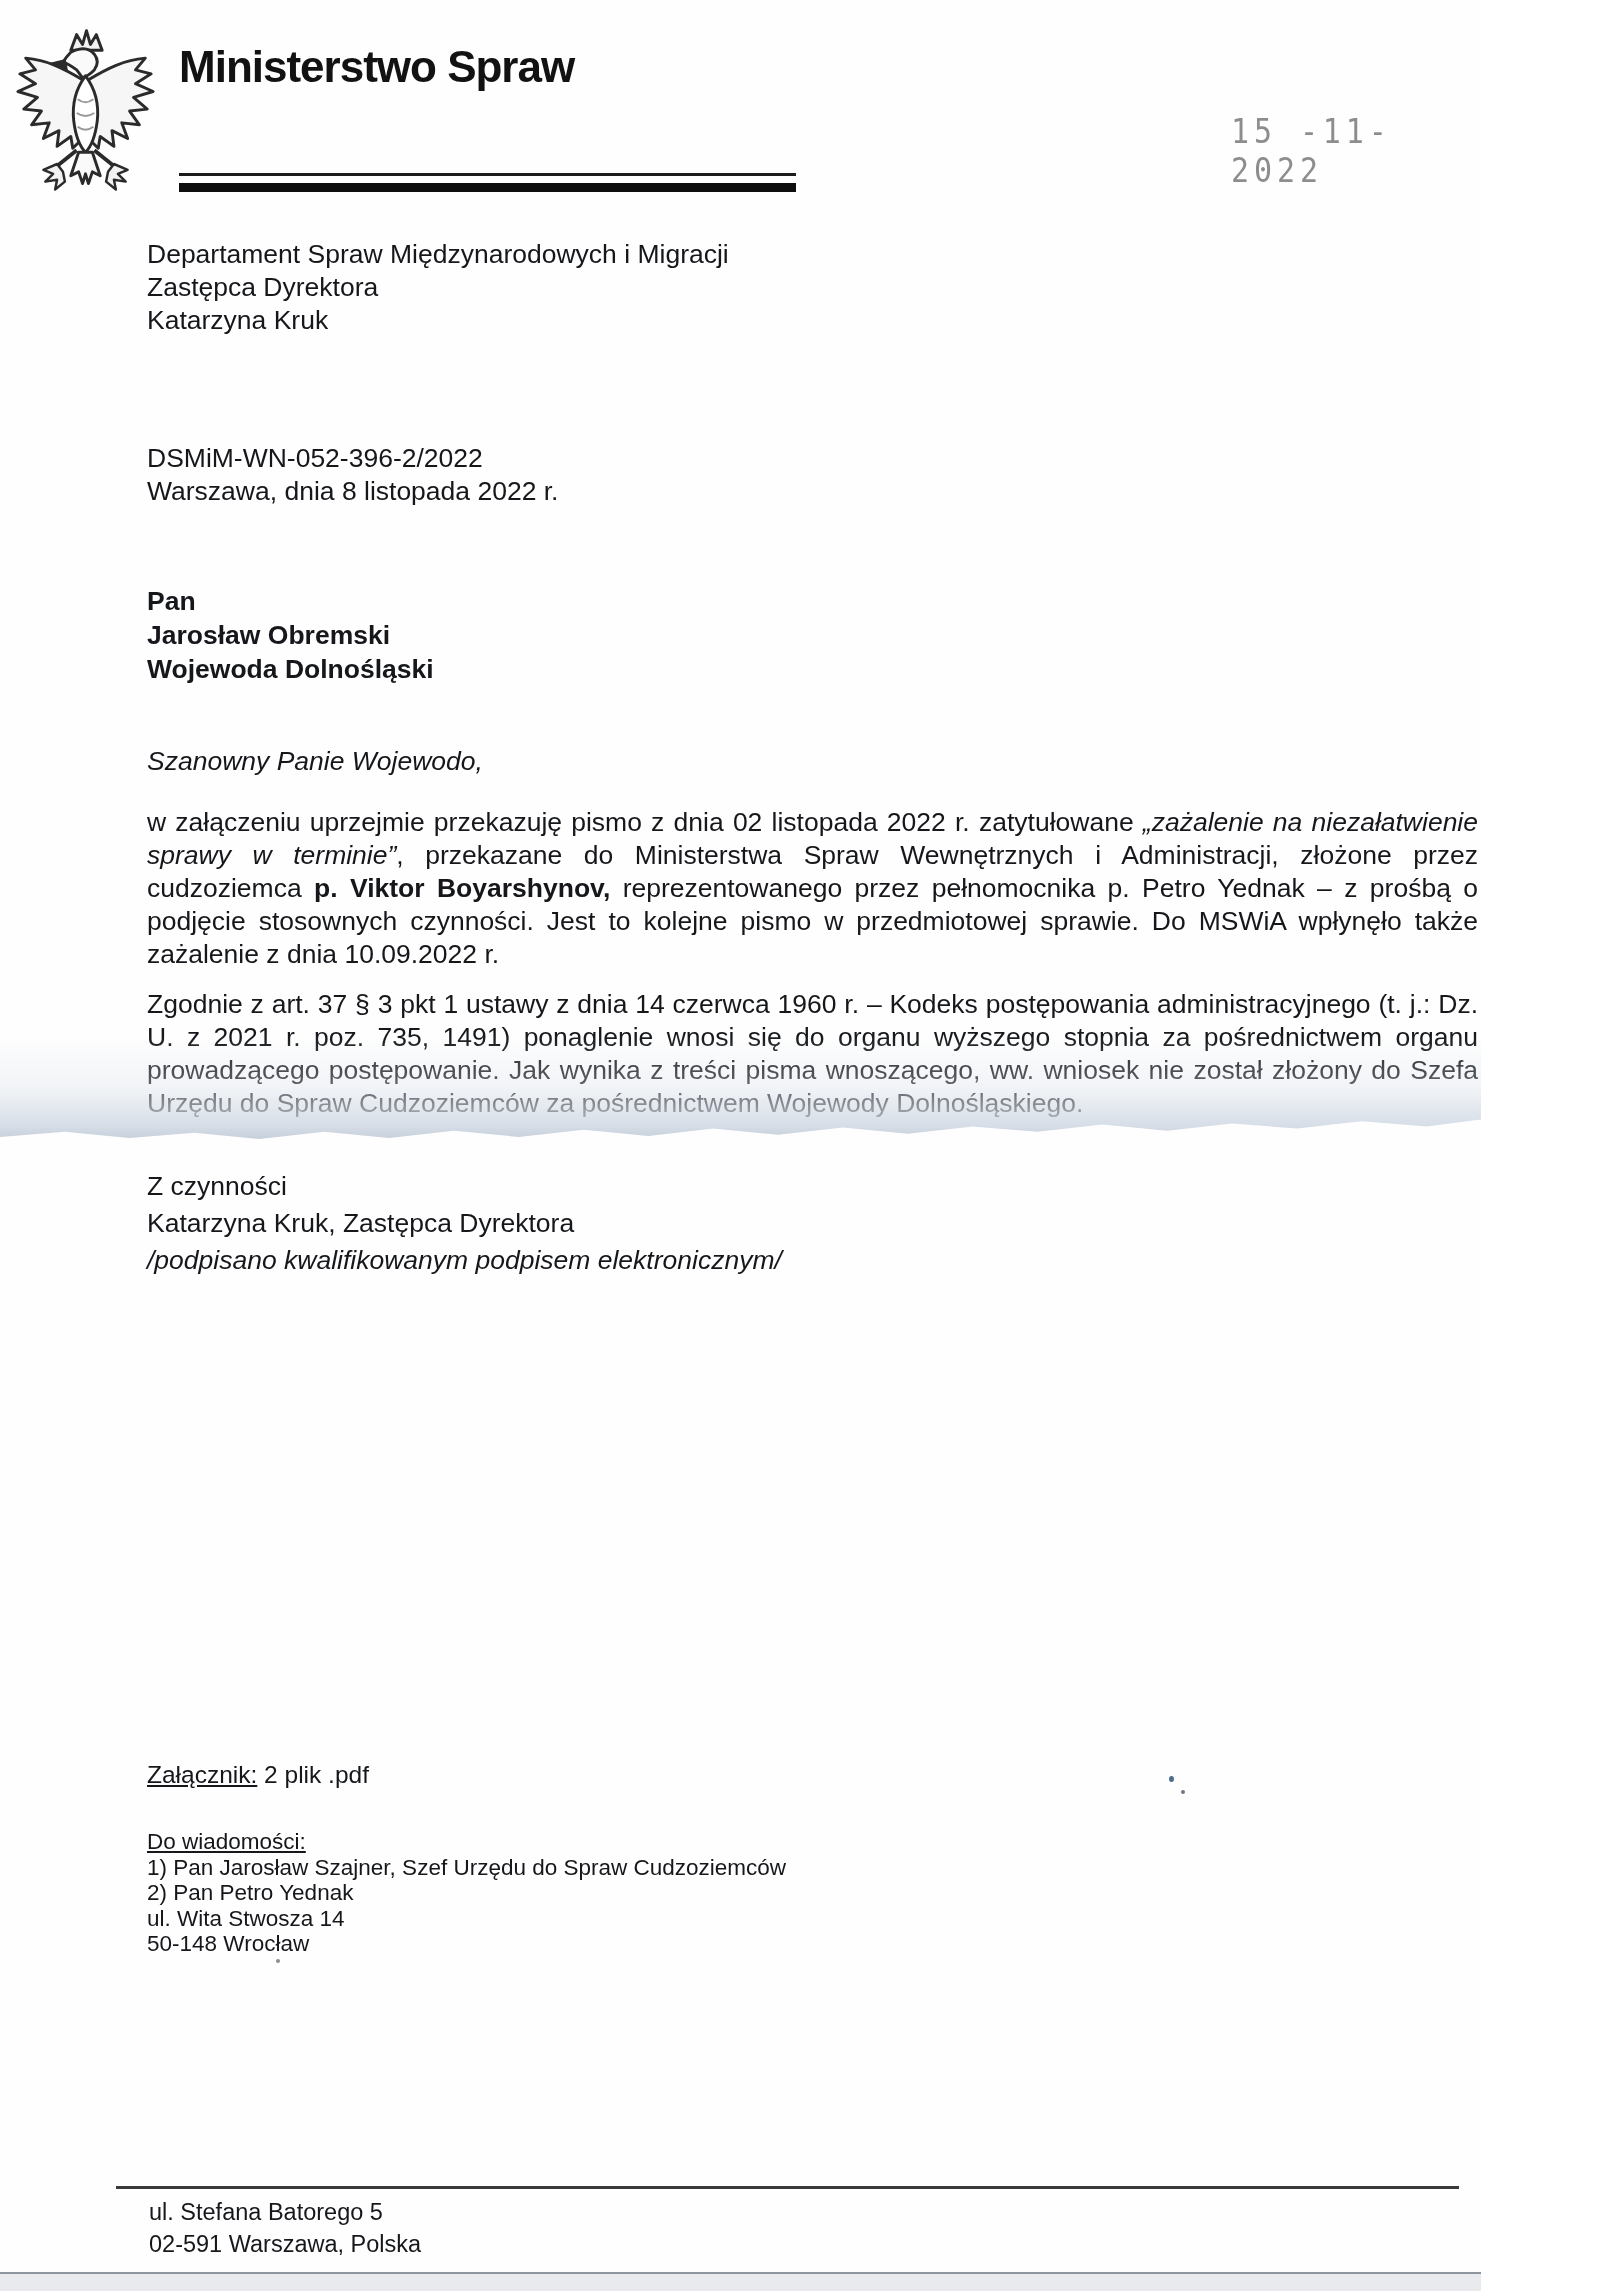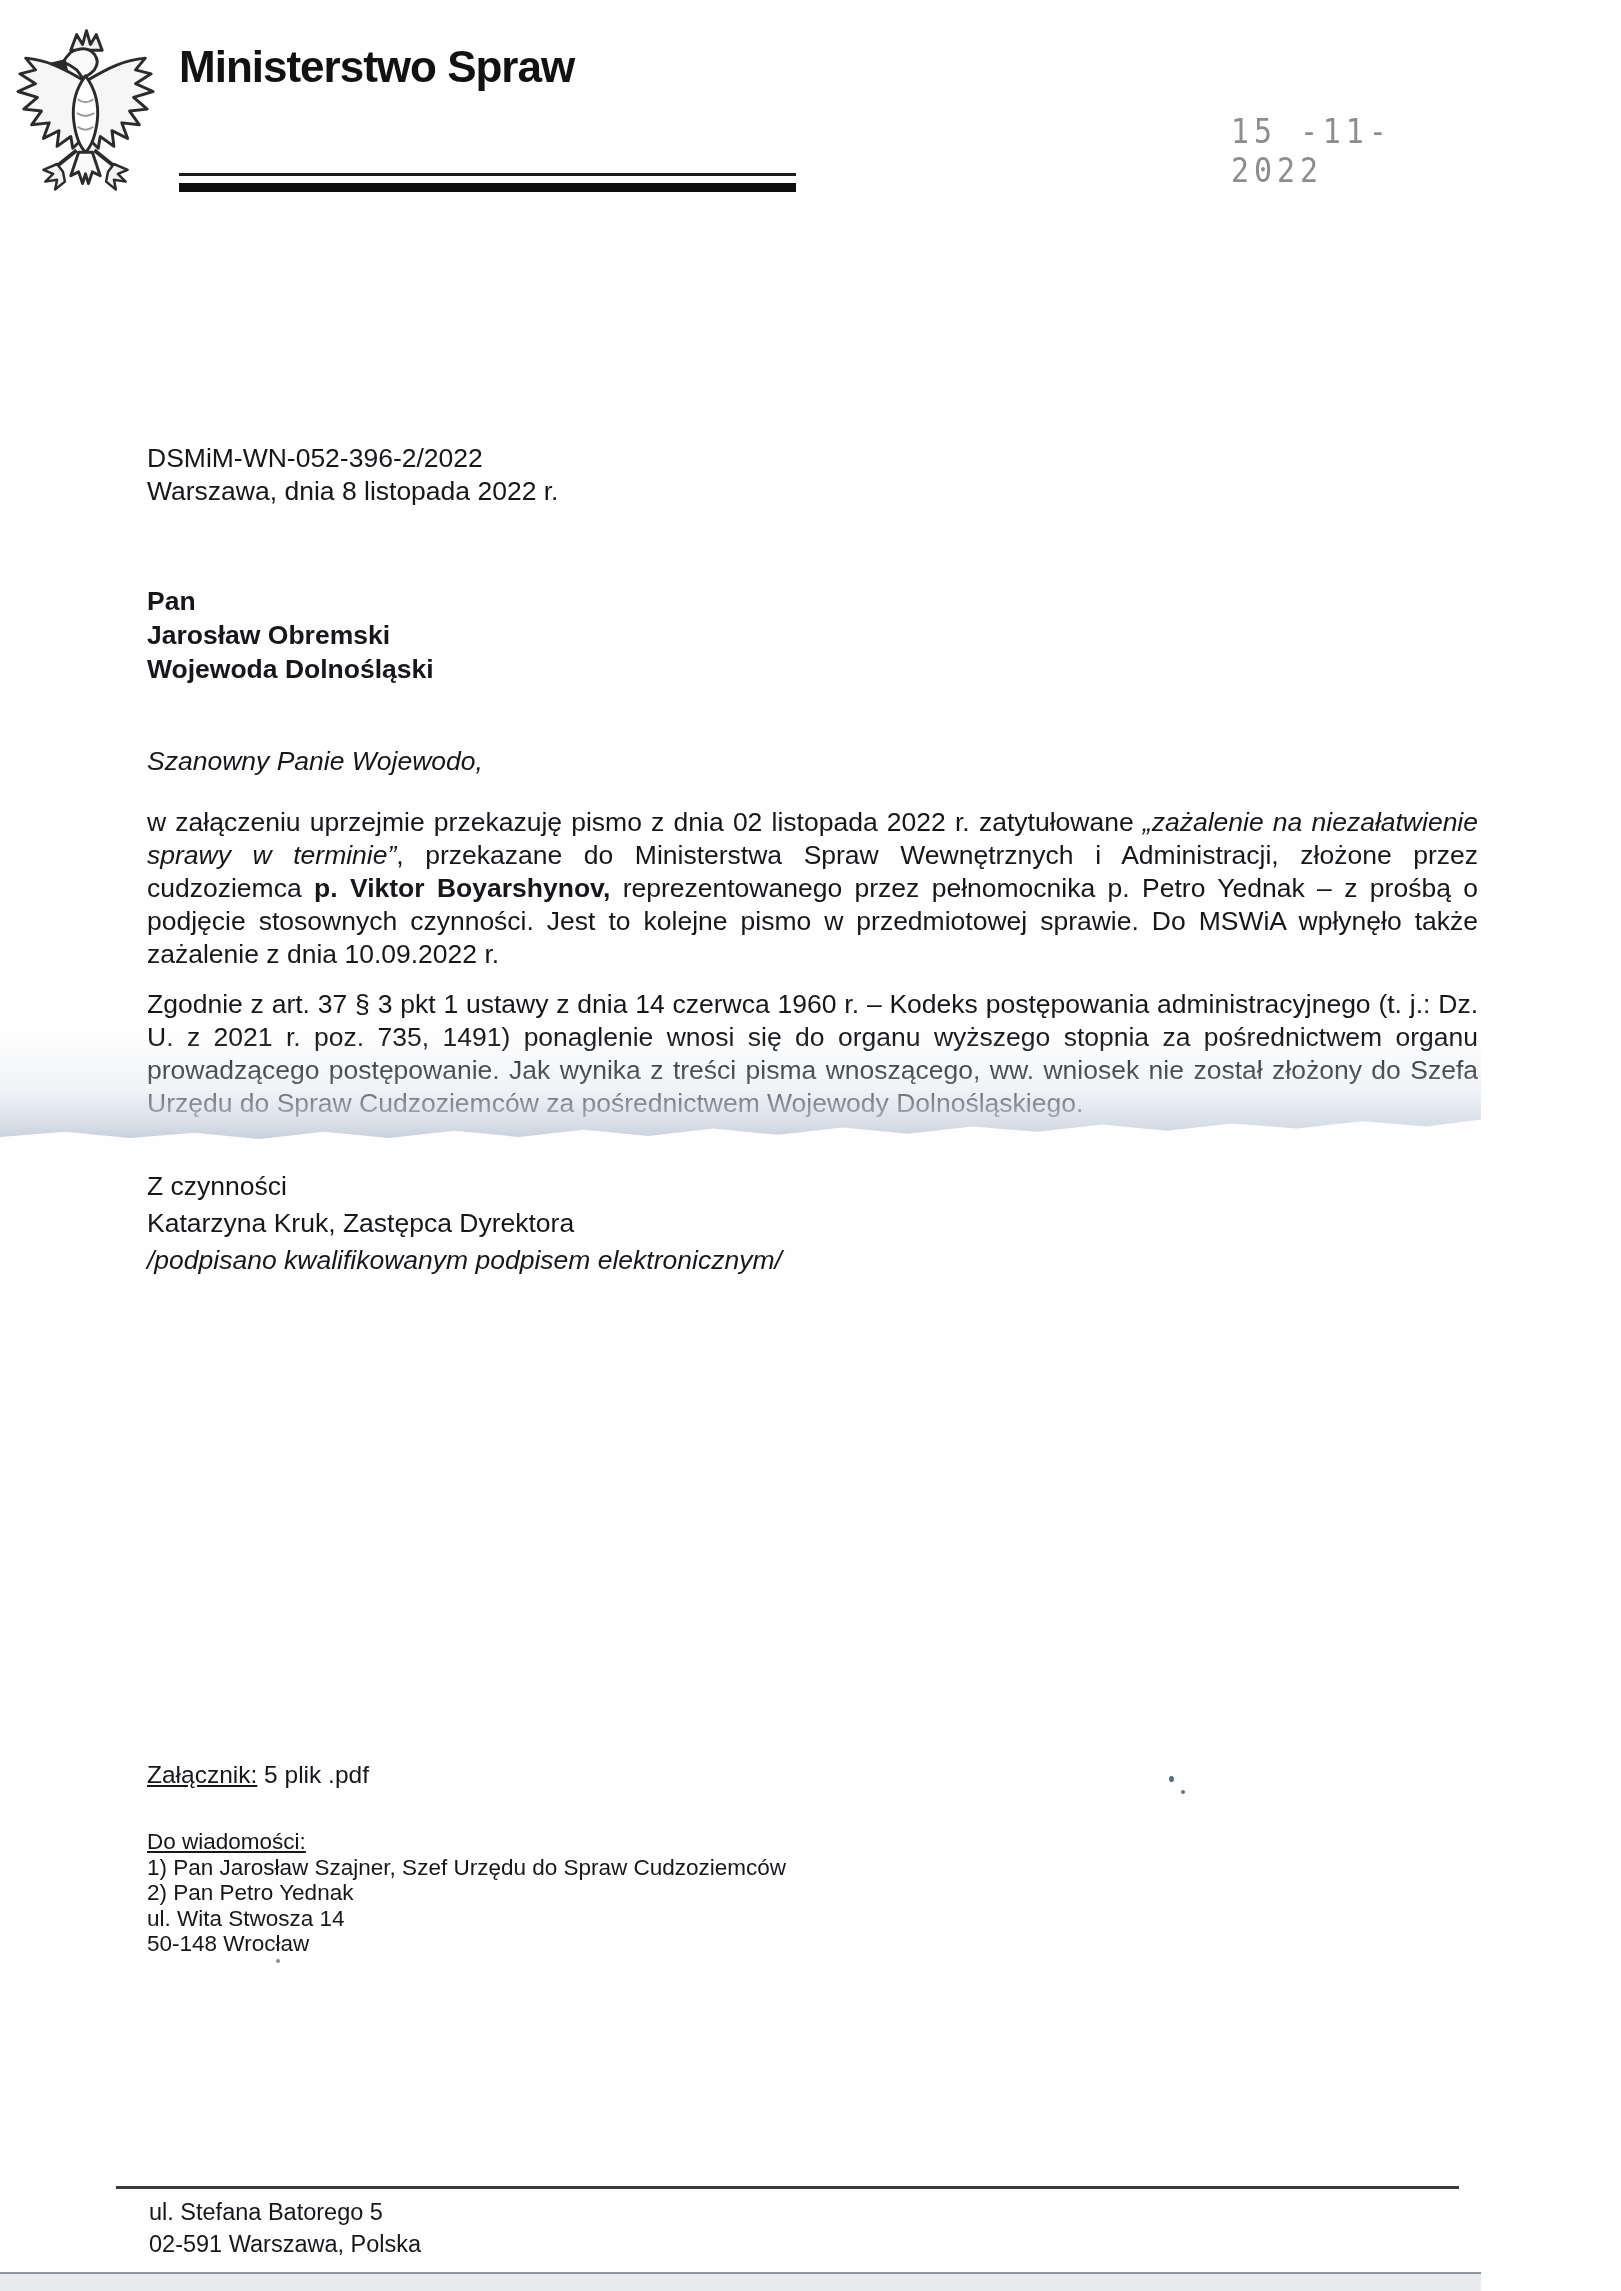--- a/index.html
+++ b/index.html
@@ -97,20 +97,25 @@
   </div>
 
   <div class="rule-wrap">
     <div class="rule-thin"></div>
     <div class="rule-gap"></div>
     <div class="rule-thick"></div>
   </div>
 
   <div class="date-stamp">15 -11- 2022</div>
 
+  <div class="abs body-text sender-block">
+    <div>Departament Spraw Międzynarodowych i Migracji</div>
+    <div>Zastępca Dyrektora</div>
+    <div>Katarzyna Kruk</div>
+  </div>
 
   <div class="abs body-text ref-block">
     <div>DSMiM-WN-052-396-2/2022</div>
     <div>Warszawa, dnia 8 listopada 2022 r.</div>
   </div>
 
   <div class="abs body-text recipient-block">
     <div>Pan</div>
     <div>Jarosław Obremski</div>
     <div>Wojewoda Dolnośląski</div>
@@ -124,21 +129,21 @@
 
   <div class="scan-band"></div>
 
   <div class="abs body-text closing-block">
     <div>Z czynności</div>
     <div>Katarzyna Kruk, Zastępca Dyrektora</div>
     <div class="sig-note">/podpisano kwalifikowanym podpisem elektronicznym/</div>
   </div>
 
   <div class="abs attachment-block">
-    <span class="underlined">Załącznik:</span><span> 5 plik .pdf</span>
+    <span class="underlined">Załącznik:</span><span> 2 plik .pdf</span>
   </div>
 
   <div class="abs cc-block">
     <div class="underlined">Do wiadomości:</div>
     <div>1) Pan Jarosław Szajner, Szef Urzędu do Spraw Cudzoziemców</div>
     <div>2) Pan Petro Yednak</div>
     <div>ul. Wita Stwosza 14</div>
     <div>50-148 Wrocław</div>
   </div>
 

